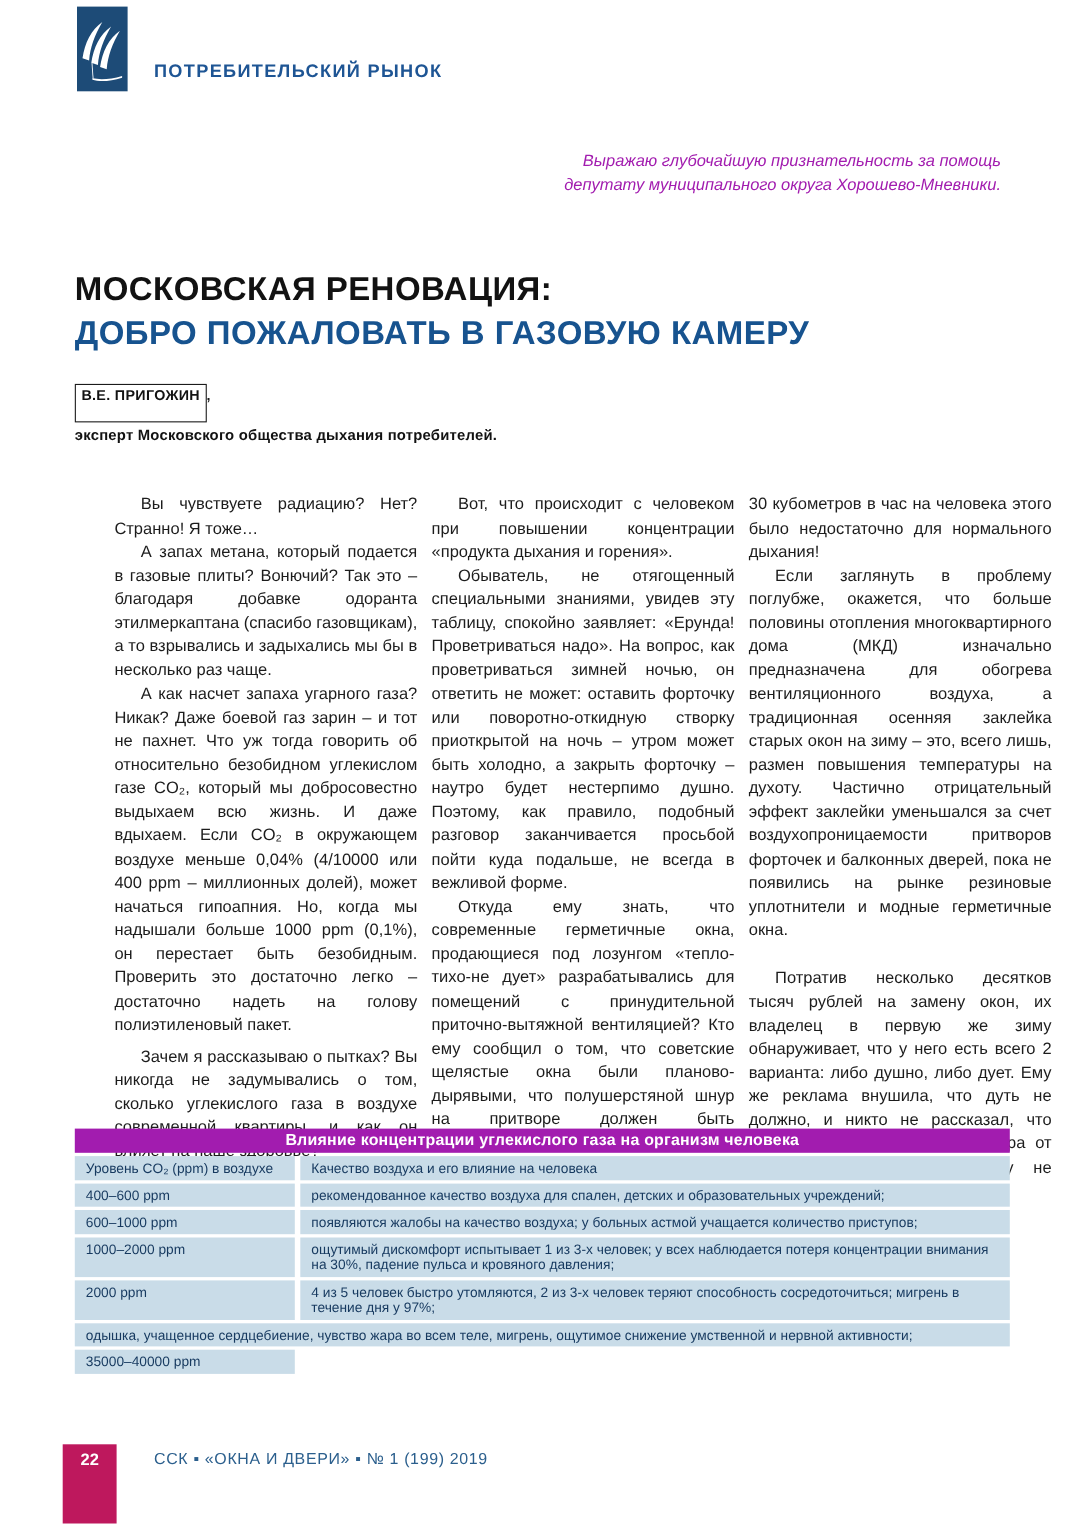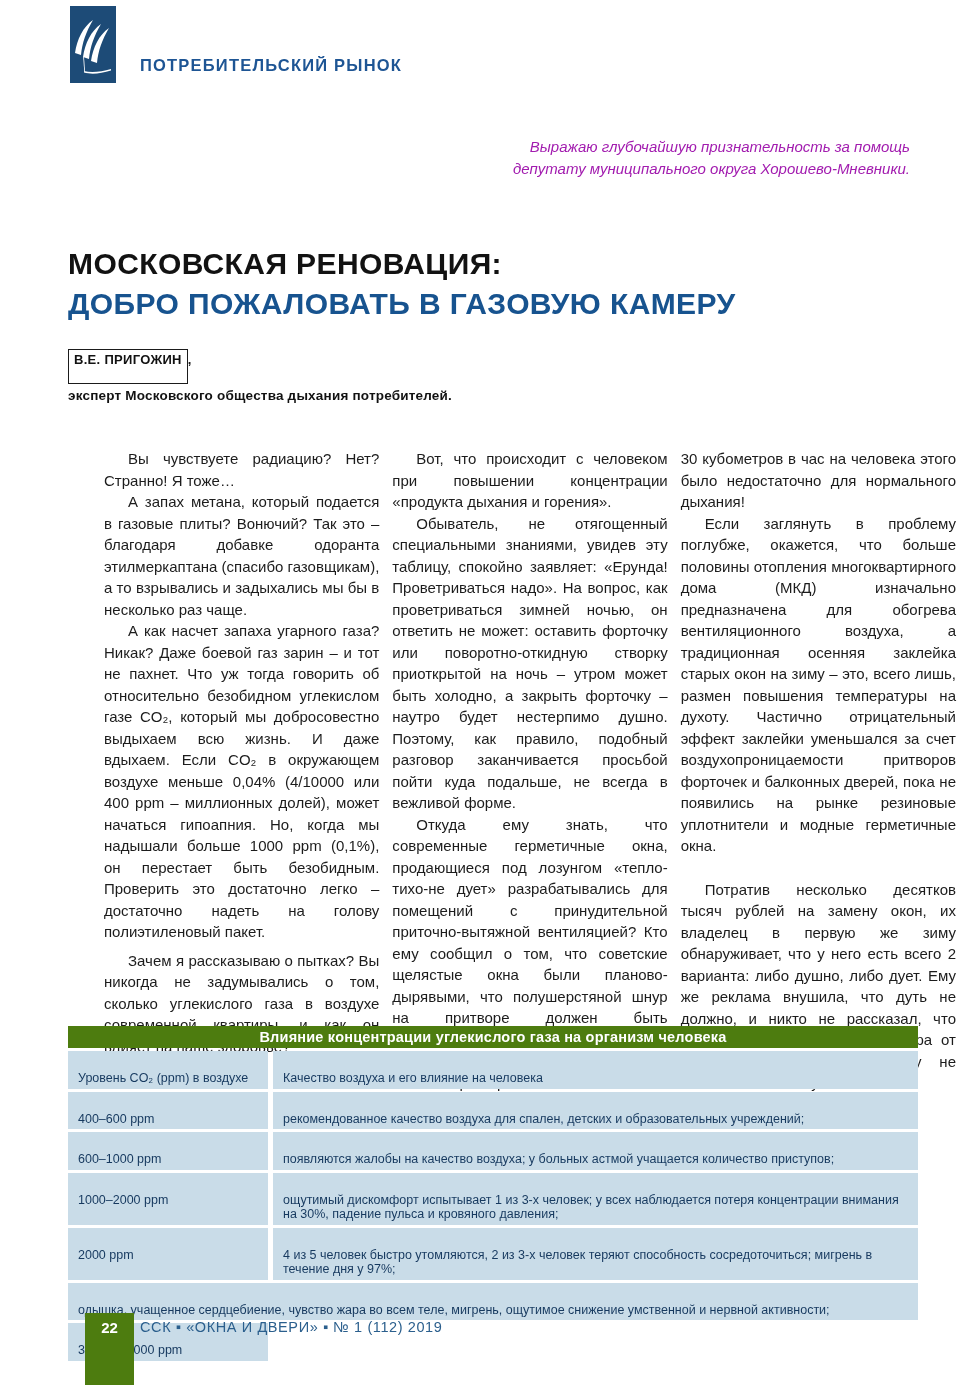--- a/index.html
+++ b/index.html
@@ -43,34 +43,34 @@
     display:flex;gap:13px;margin-left:36px;
   }
   .col{flex:1;min-width:0;text-align:justify;font-size:15px;line-height:21.5px;color:#1c1c1c;}
   .col p{margin:0;text-indent:24px;}
   .col p.no-indent{text-indent:0;}
   .col p.gap-small{margin-top:7px;}
   .col p.gap-line{margin-top:22px;}
   
   .co2-table{position:absolute;left:68px;top:1026px;width:850px;}
   .t-title{
-    background:#4d7c0f;color:#ffffff;font-weight:bold;font-size:14.5px;
+    background:#a21caf;color:#ffffff;font-weight:bold;font-size:14.5px;
     text-align:center;height:22px;line-height:23px;margin-bottom:3px;letter-spacing:.2px;
   }
   .t-row{display:flex;column-gap:5px;margin-bottom:3px;}
   .t-cell{
     background:#c9dce8;color:#16395f;font-size:12.5px;line-height:14.5px;
-    padding:20px 10px 3px;box-sizing:border-box;
+    padding:4px 10px 3px;box-sizing:border-box;
   }
   .t-c1{width:200px;flex:none;}
   .t-c2{flex:1;}
   
   .page-badge{
-    position:absolute;left:85px;top:1313px;width:49px;height:72px;
-    background:#4d7c0f;color:#ffffff;text-align:center;
+    position:absolute;left:57px;top:1313px;width:49px;height:72px;
+    background:#be185d;color:#ffffff;text-align:center;
     font-size:15px;font-weight:bold;padding-top:6px;box-sizing:border-box;
   }
   .issue-line{
     position:absolute;left:140px;top:1319px;
     font-size:14.5px;color:#2b5f8d;letter-spacing:.6px;
   }
 </style>
 </head>
 <body>
 
@@ -143,13 +143,13 @@
   </div>
   <div class="t-row">
     <div class="t-cell t-c2">одышка, учащенное сердцебиение, чувство жара во всем теле, мигрень, ощутимое снижение умственной и нервной активности;</div>
   </div>
   <div class="t-row">
     <div class="t-cell t-c1">35000–40000 ppm</div>
   </div>
 </div>
 
 <div class="page-badge">22</div>
-<div class="issue-line">ССК ▪ «ОКНА И ДВЕРИ» ▪ № 1 (112) 2019</div>
+<div class="issue-line">ССК ▪ «ОКНА И ДВЕРИ» ▪ № 1 (199) 2019</div>
 
 </body></html>

